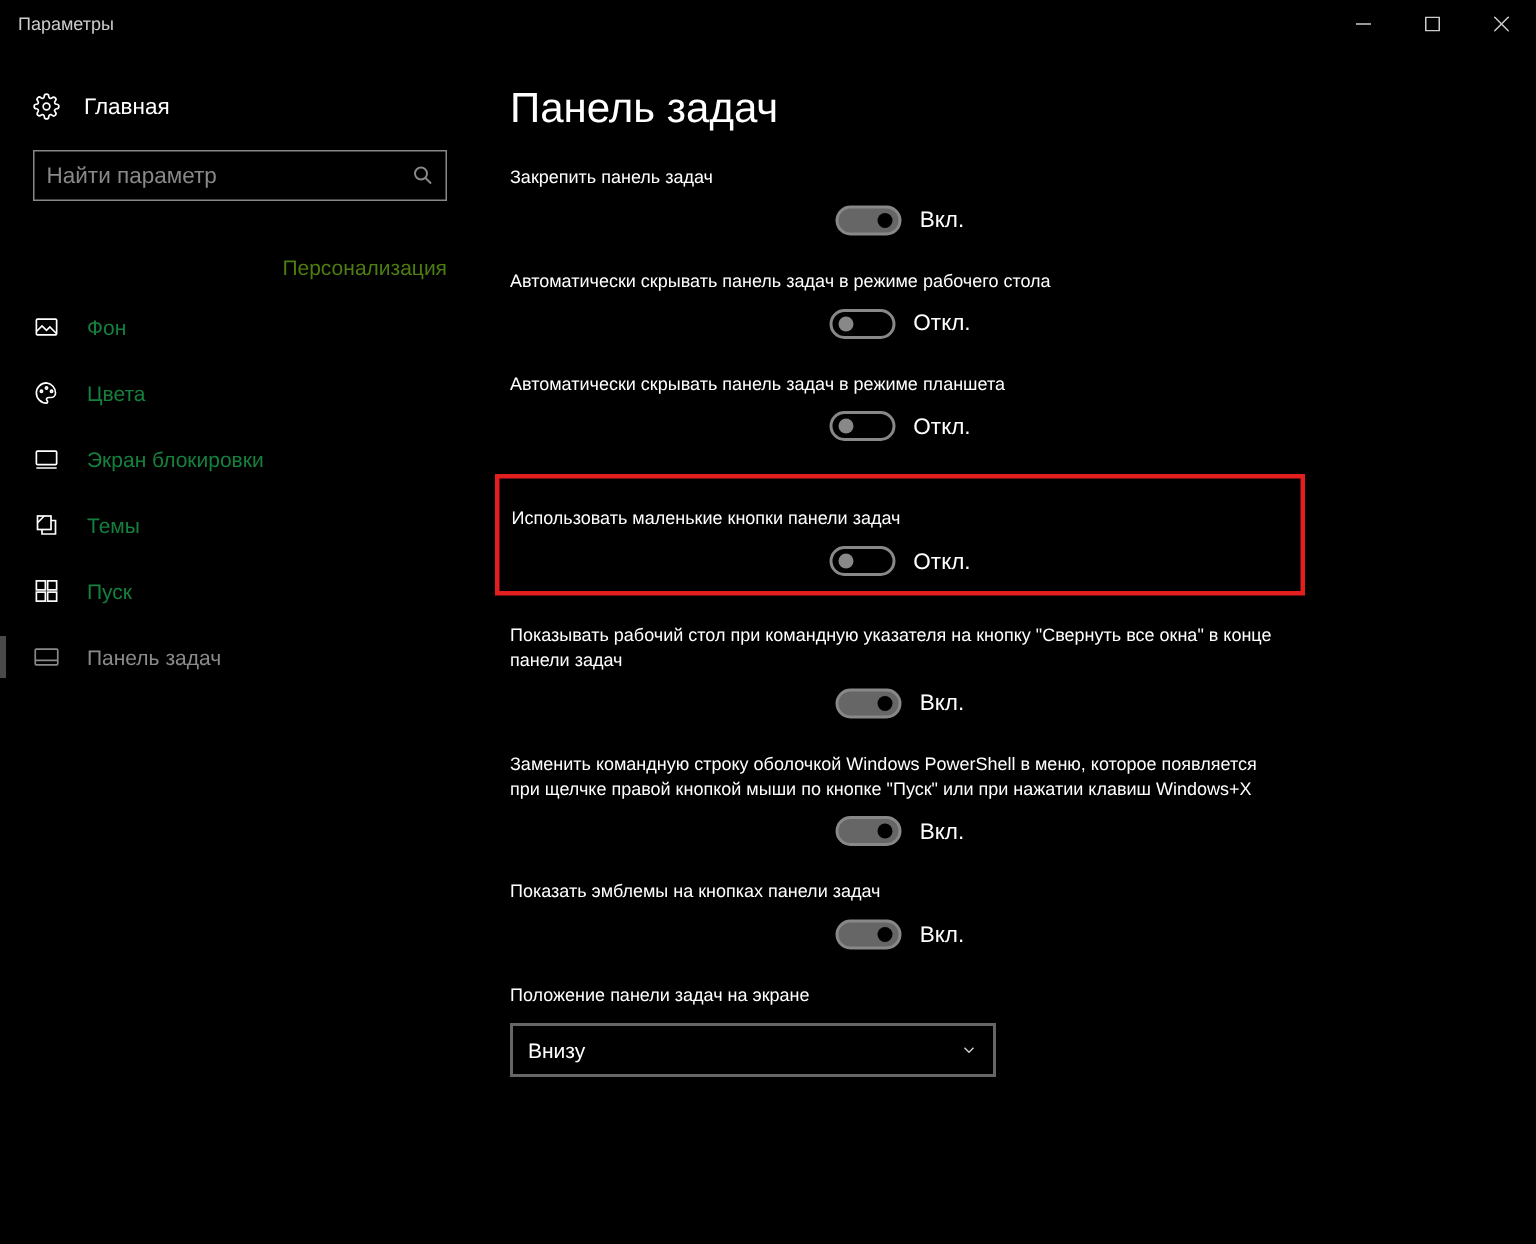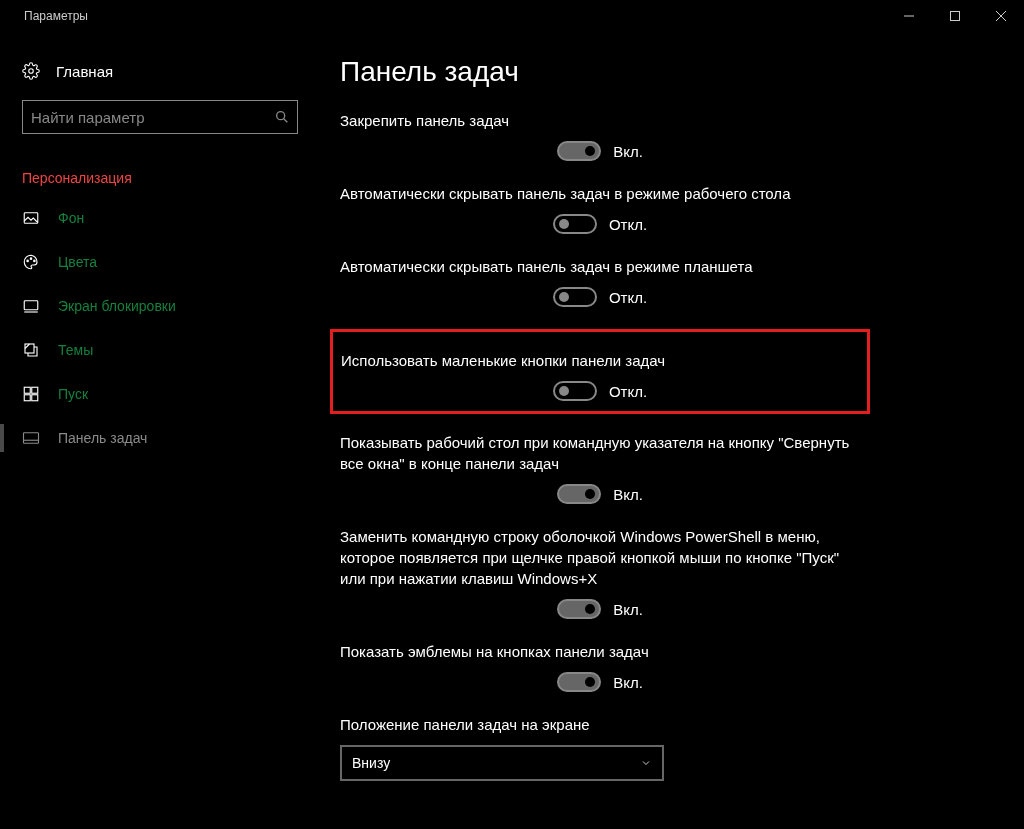--- a/index.html
+++ b/index.html
@@ -1,39 +1,39 @@
 <!DOCTYPE html>
 <html><head>
 <meta charset="utf-8">
 <style>
   * { box-sizing: border-box; margin: 0; padding: 0; }
   html, body { width: 1024px; height: 829px; background: #000; color: #fff; font-family: "Segoe UI", Arial, sans-serif; font-size: 14px; overflow: hidden; }
-  .titlebar { height: 32px; display: flex; align-items: center; justify-content: space-between; padding-left: 24px; background: #000; }
+  .titlebar { height: 32px; display: flex; align-items: center; justify-content: space-between; padding-left: 12px; background: #000; }
   .titlebar-title { font-size: 12px; color: #ccc; }
   .titlebar-controls { display: flex; }
   .titlebar-btn { width: 46px; height: 32px; display: flex; align-items: center; justify-content: center; color: #ccc; cursor: pointer; }
   .content { display: flex; height: calc(100% - 32px); }
   .sidebar { width: 320px; padding: 20px 0 0 0; }
   .home-row { display: flex; align-items: center; padding: 10px 22px; cursor: pointer; }
   .home-row .icon { width: 18px; height: 18px; margin-right: 16px; display:flex; align-items:center; justify-content:center; }
   .home-row .label { font-size: 15px; }
   .search-wrap { padding: 10px 22px 18px 22px; }
   .search-box { position: relative; }
   .search-input { width: 100%; height: 34px; background: #000; border: 1px solid #888; color: #888; padding: 0 34px 0 8px; font-size: 15px; outline: none; }
   .search-input::placeholder { color: #888; }
   .search-icon { position: absolute; right: 8px; top: 50%; transform: translateY(-50%); color: #888; }
-  .category-label { padding: 18px 22px 10px 22px; font-size: 14px; color: #ef4444; }
+  .category-label { padding: 18px 22px 10px 22px; font-size: 14px; color: #4d7c0f; text-align: right; }
   .nav-item { display: flex; align-items: center; padding: 13px 22px; cursor: pointer; color: #15803d; }
   .nav-item .icon { width: 18px; height: 18px; margin-right: 18px; display:flex; align-items:center; justify-content:center; }
   .nav-item.selected { color: #8a8a8a; position: relative; }
   .nav-item.selected::before { content: ""; position: absolute; left: 0; top: 8px; bottom: 8px; width: 4px; background: #4a4a4a; }
   .main { flex: 1; padding: 24px 40px 0 20px; overflow-y: auto; }
   .page-title { font-size: 28px; font-weight: 300; margin-bottom: 22px; }
   .setting { margin-bottom: 22px; max-width: 520px; }
-  .setting-label { font-size: 15px; line-height: 1.4; margin-bottom: 10px; }
+  .setting-label { font-size: 12px; line-height: 1.4; margin-bottom: 10px; }
   .toggle-row { display: flex; align-items: center; justify-content: center; }
   .toggle { width: 44px; height: 20px; border: 2px solid #888; border-radius: 20px; position: relative; cursor: pointer; background: transparent; }
   .toggle .knob { position: absolute; width: 10px; height: 10px; border-radius: 50%; background: #888; top: 50%; transform: translateY(-50%); left: 4px; }
   .toggle.on { border-color: #888; background: #666; }
   .toggle.on .knob { background: #000; left: auto; right: 4px; }
   .toggle-state { margin-left: 12px; font-size: 15px; }
   .highlighted { border: 3px solid #e31e1e; padding: 18px 8px 10px 8px; margin-left: -10px; margin-bottom: 18px; max-width: 540px; }
   .highlighted .setting { margin-bottom: 0; }
   .dropdown { width: 324px; height: 36px; border: 2px solid #666; background: #000; display: flex; align-items: center; justify-content: space-between; padding: 0 10px; cursor: pointer; }
   .dropdown .chev { color: #ccc; }

